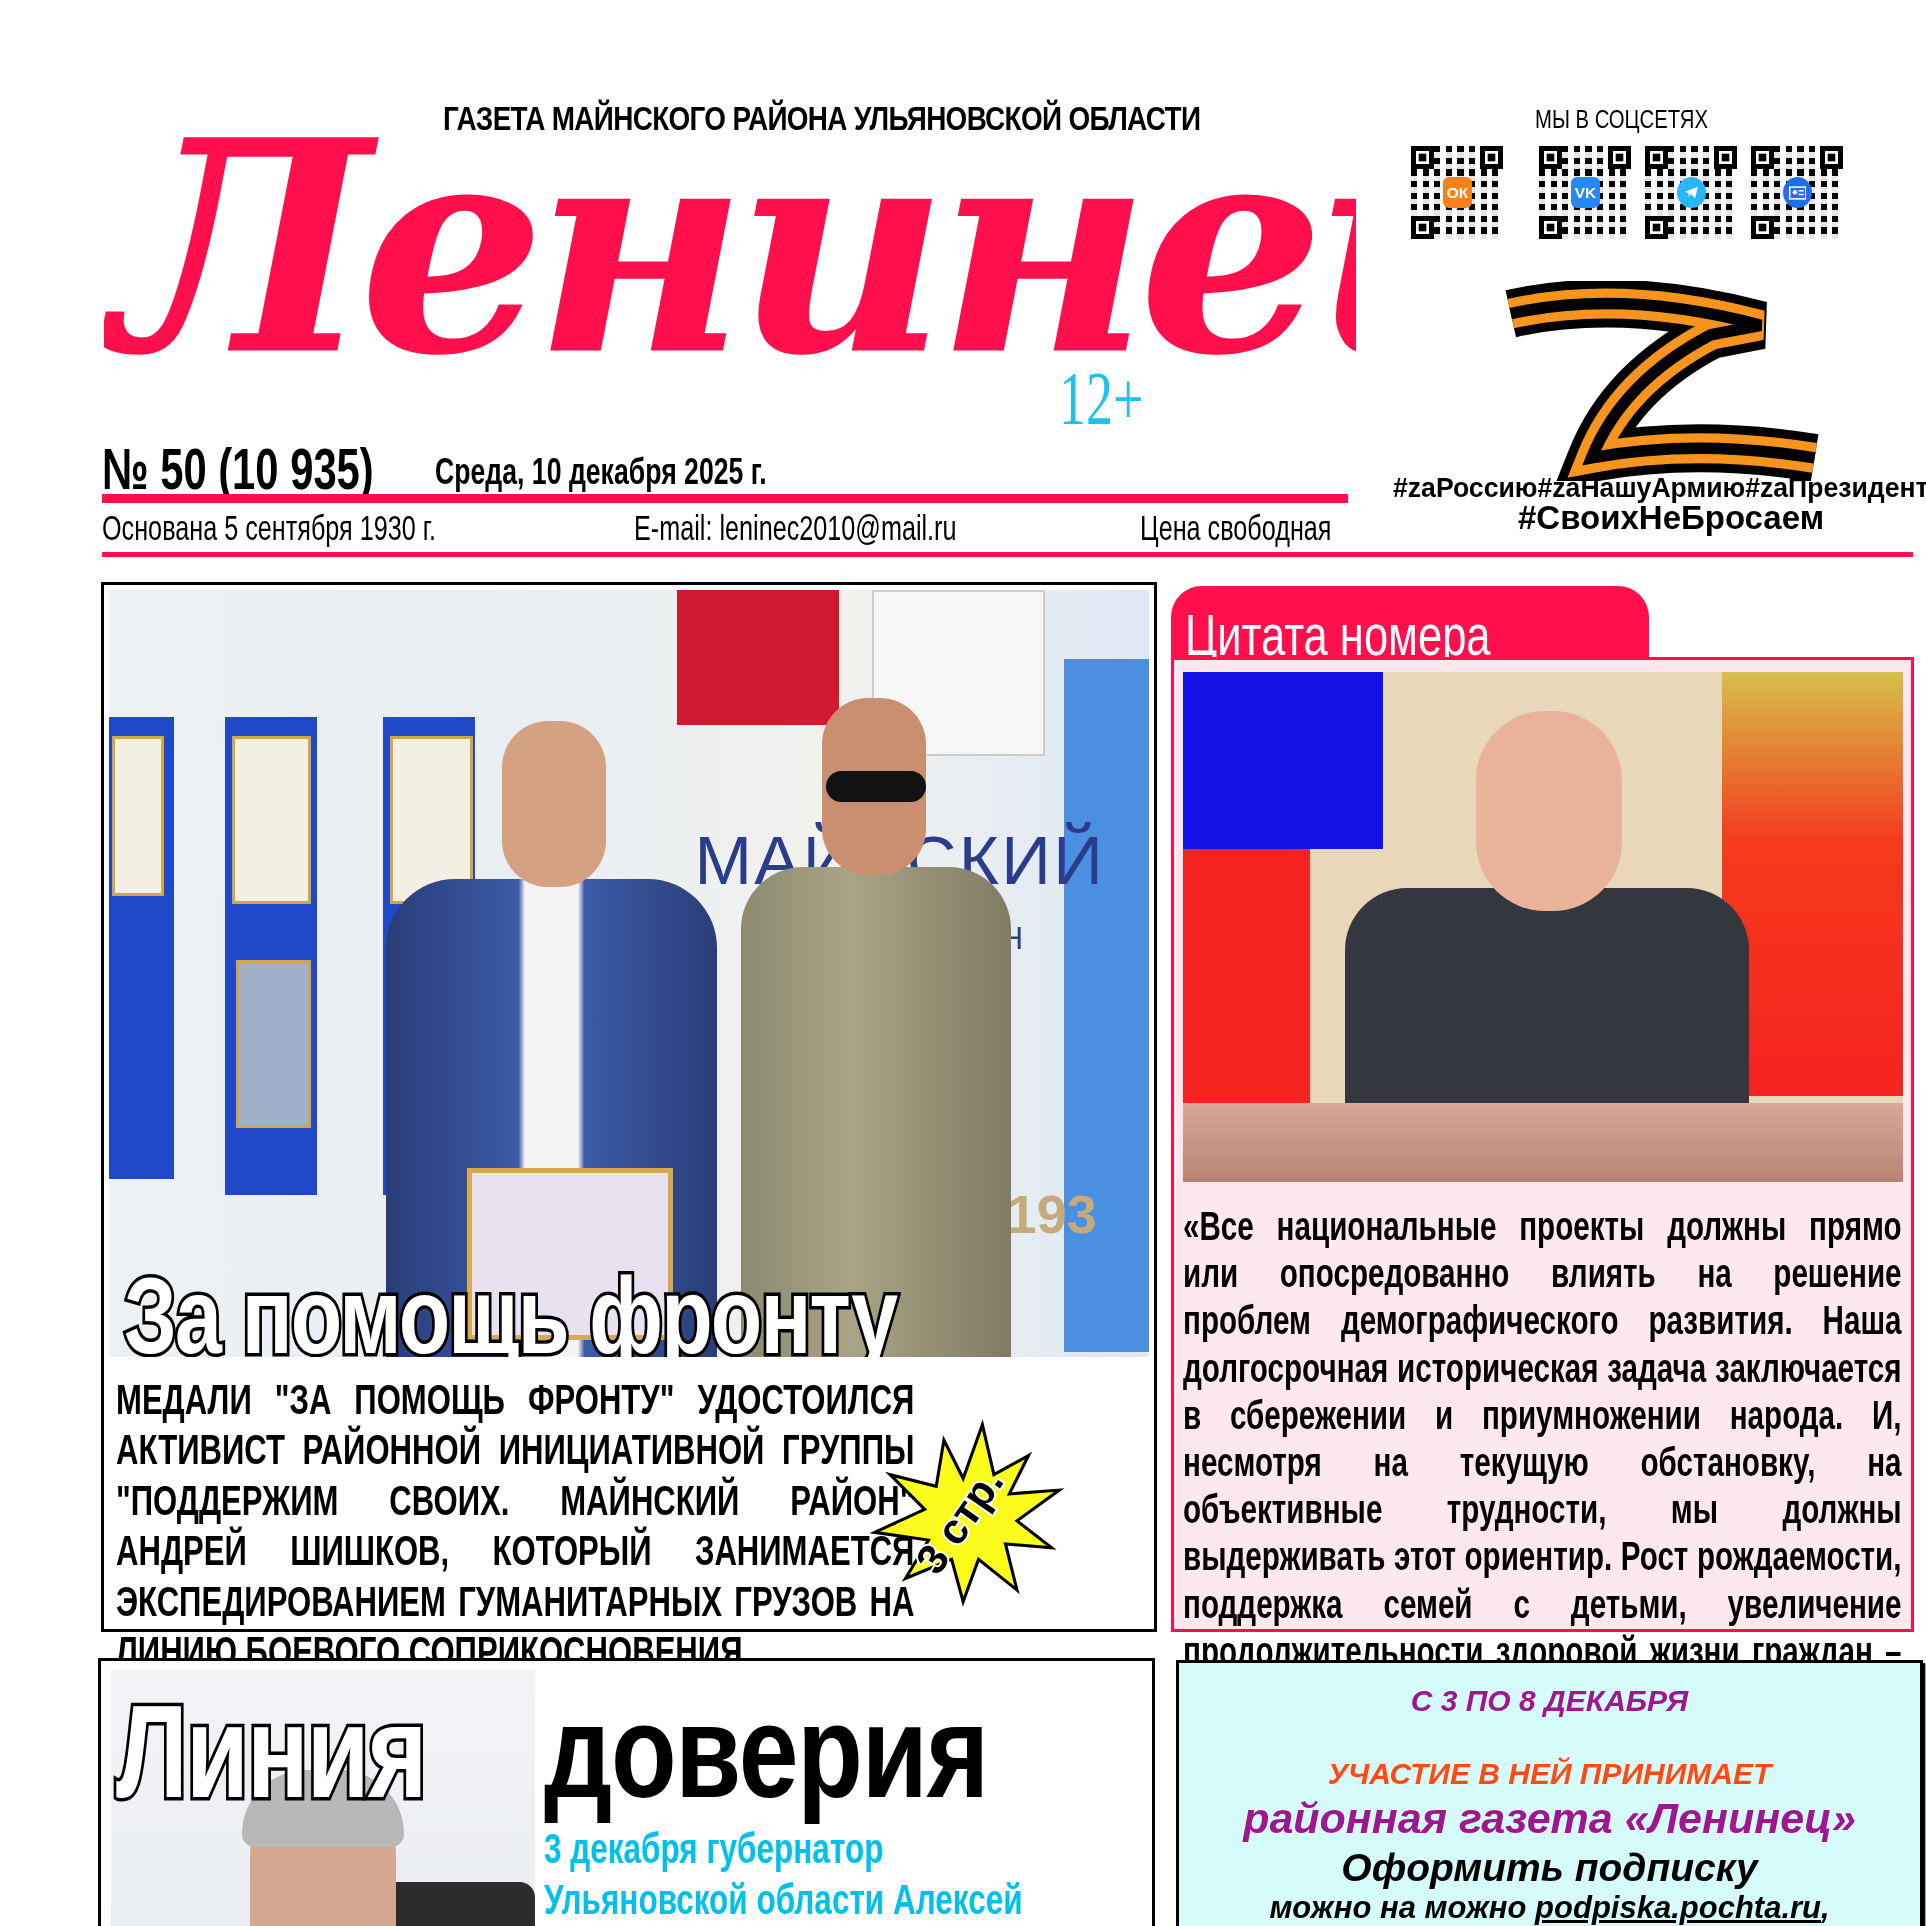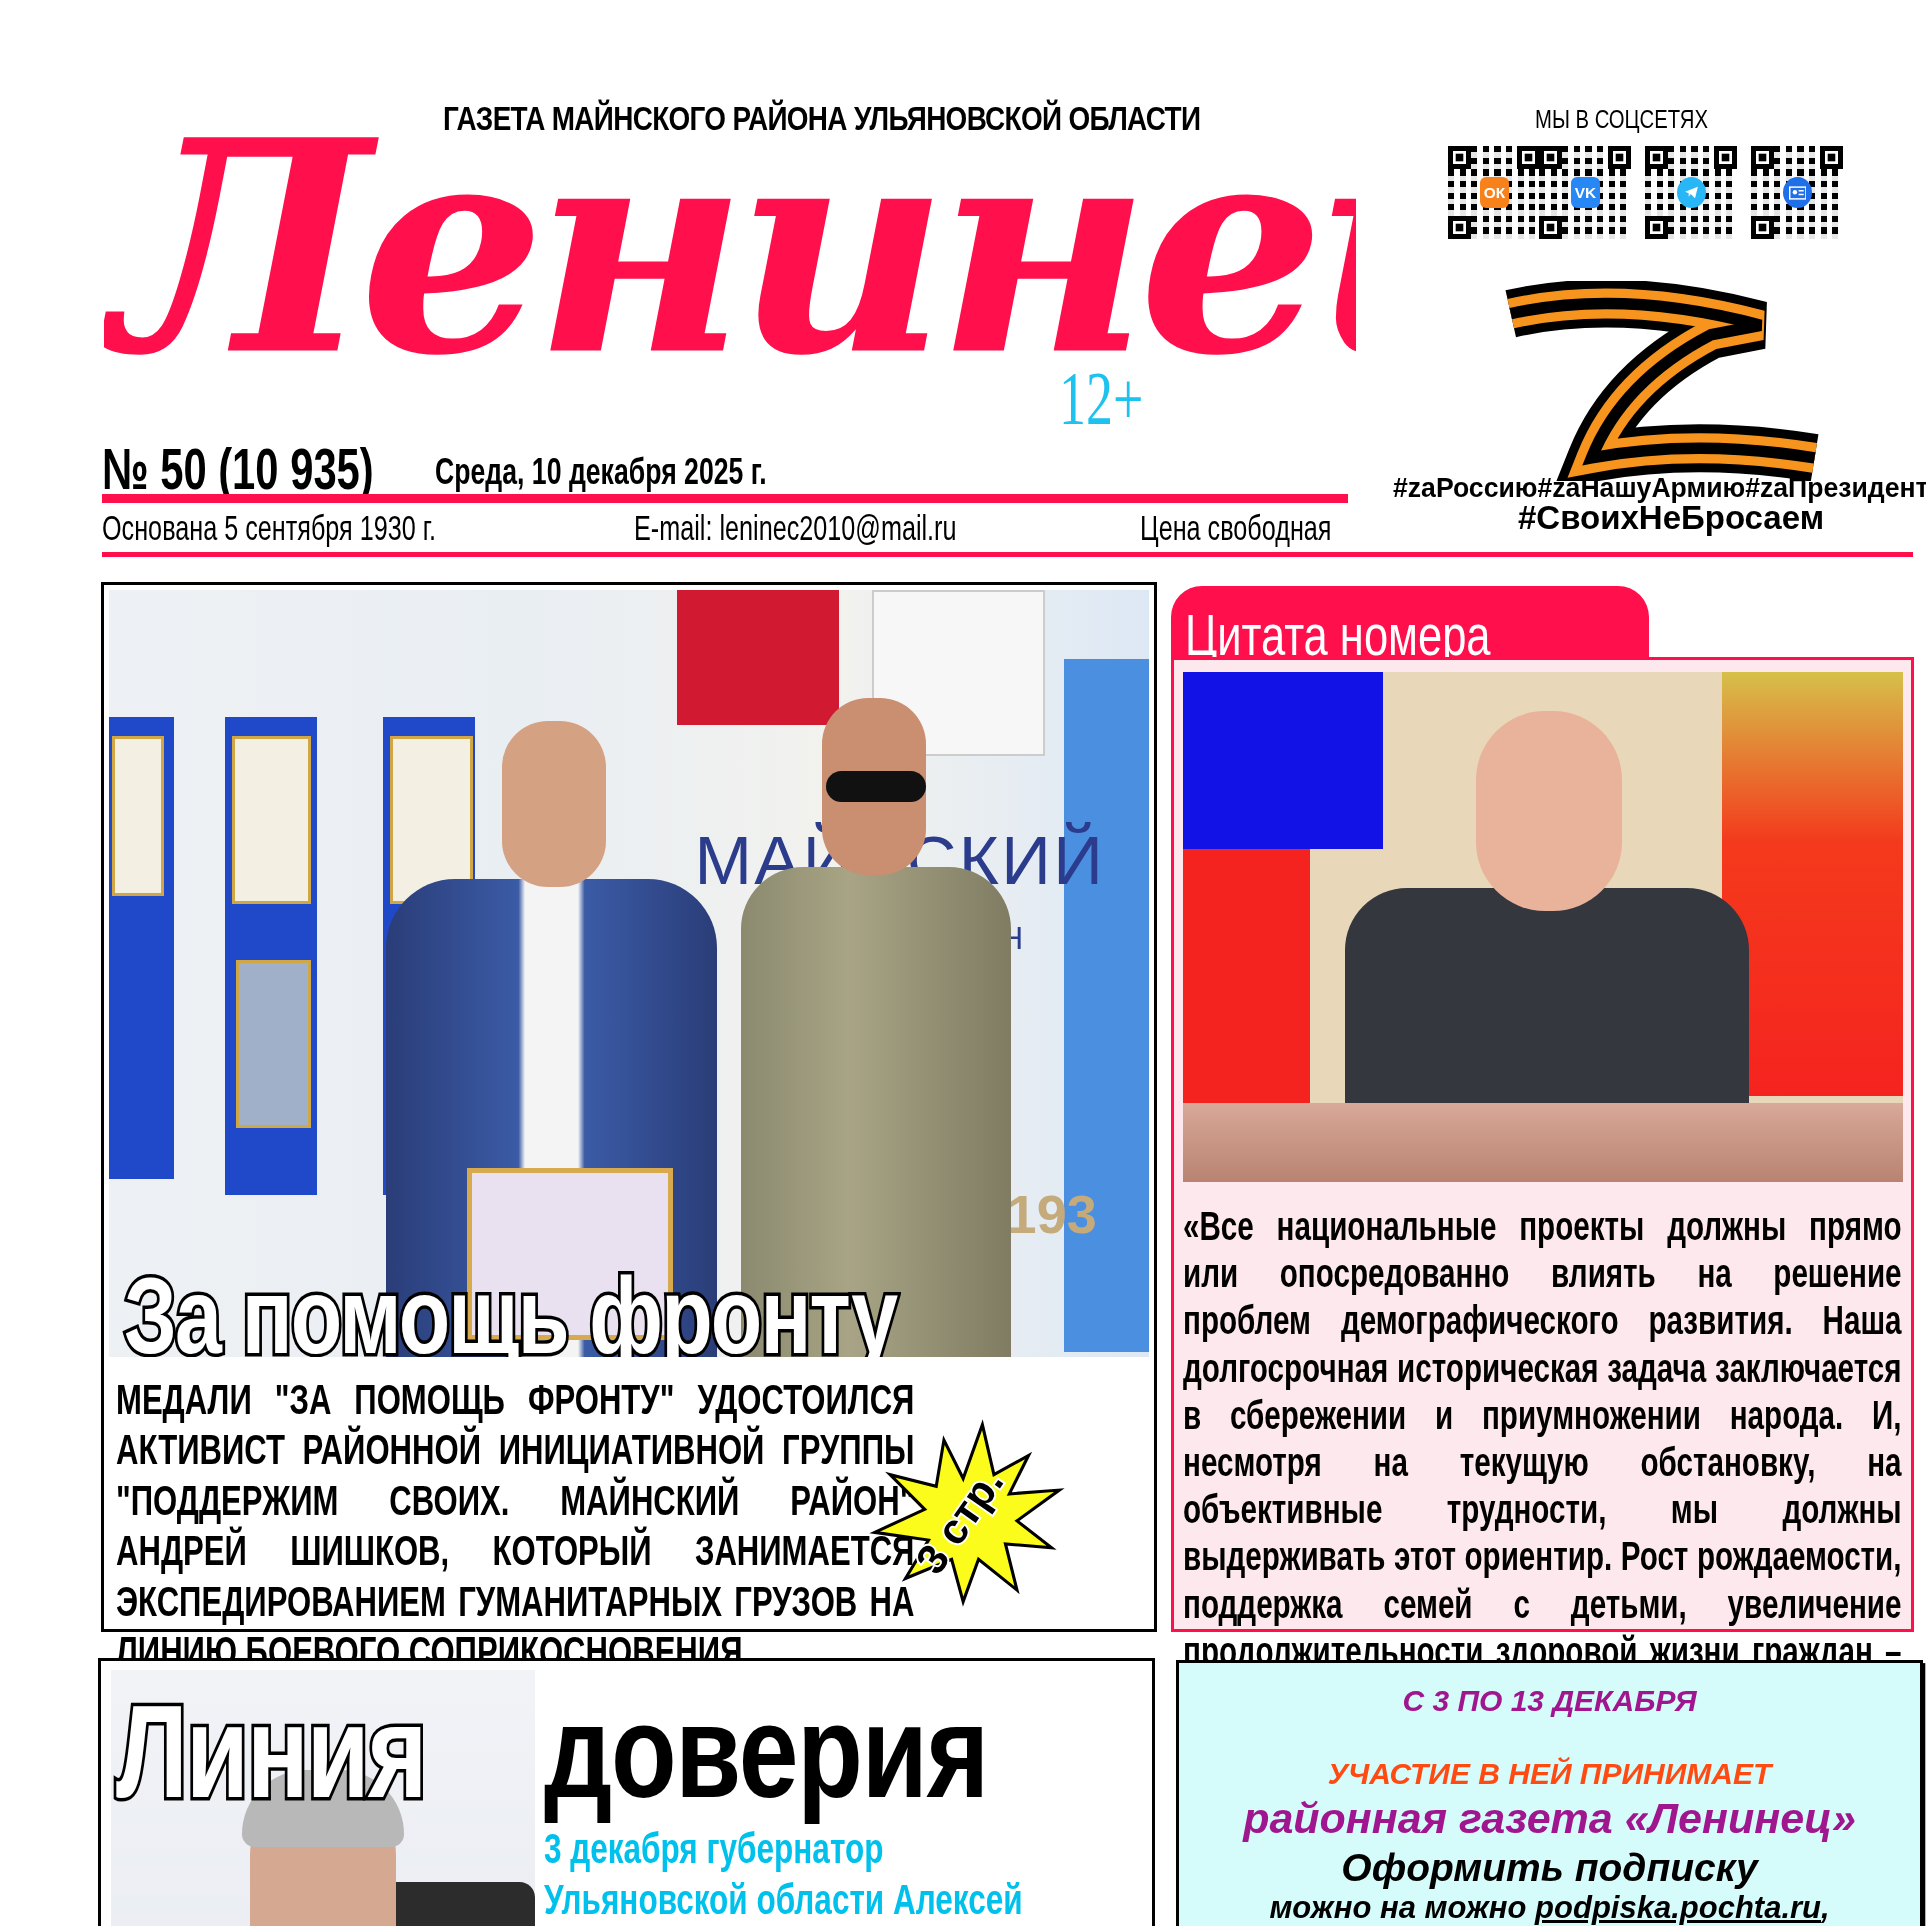--- a/index.html
+++ b/index.html
@@ -67,21 +67,21 @@
 <div class="abs" id="issue-date">Среда, 10 декабря 2025 г.</div>
 
 <div class="abs redrule" style="left:102px;top:494px;width:1246px;height:8.5px;"></div>
 <div class="abs info" style="left:102px;">Основана 5 сентября 1930 г.</div>
 <div class="abs info" style="left:634px;">E-mail: leninec2010@mail.ru</div>
 <div class="abs info" style="left:1140px;">Цена свободная</div>
 <div class="abs redrule" style="left:102px;top:552px;width:1811px;height:5.4px;"></div>
 
 <div class="abs" id="social-title">МЫ В СОЦСЕТЯХ</div>
 
-<div class="qr" style="left:1448px;text-decoration:underline;">
+<div class="qr" style="left:1411px;text-decoration:underline;">
   <div class="qb"></div>
   <div class="corner" style="left:0;top:0;"></div>
     <div class="corner" style="right:0;top:0;"></div>
     <div class="corner" style="left:0;bottom:0;"></div>
   <div class="logo" style="background:#f7821b;">ОК</div>
 </div>
 <div class="qr" style="left:1539px;">
   <div class="qb"></div>
   <div class="corner" style="left:0;top:0;"></div>
     <div class="corner" style="right:0;top:0;"></div>
@@ -183,21 +183,21 @@
   <div class="abs" id="trust-text">
     <div>3 декабря губернатор</div>
     <div>Ульяновской области Алексей</div>
     <div>Русских провёл ежегодную</div>
 
   </div>
 
 </div>
 
 <div class="abs" id="promo">
-  <div class="promo-line" style="top:21px;font-size:30px;color:#a0168f;font-style:italic;">С 3 ПО 13 ДЕКАБРЯ</div>
+  <div class="promo-line" style="top:21px;font-size:30px;color:#a0168f;font-style:italic;">С 3 ПО 8 ДЕКАБРЯ</div>
   <div class="promo-line" style="top:94px;font-size:30px;color:#ff4a12;font-style:italic;text-align:center;">УЧАСТИЕ В НЕЙ ПРИНИМАЕТ</div>
   <div class="promo-line" style="top:131px;font-size:43px;color:#a0168f;font-style:italic;">районная газета «Ленинец»</div>
   <div class="promo-line" style="top:183px;font-size:39px;font-style:italic;">Оформить подписку</div>
   <div class="promo-line" style="top:227px;font-size:31px;font-style:italic;">
     <span>можно на можно </span><a style="color:#000;text-decoration:underline;">podpiska.pochta.ru</a><span>,</span>
   </div>
   <div class="promo-line" style="top:262px;font-size:31px;font-style:italic;">в мобильном приложении Почты России,</div>
 
 </div>
 

